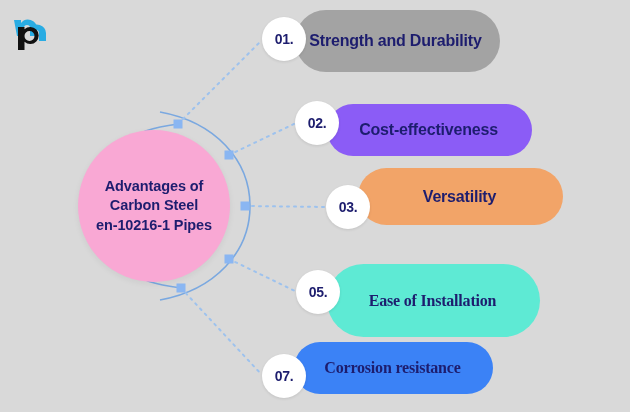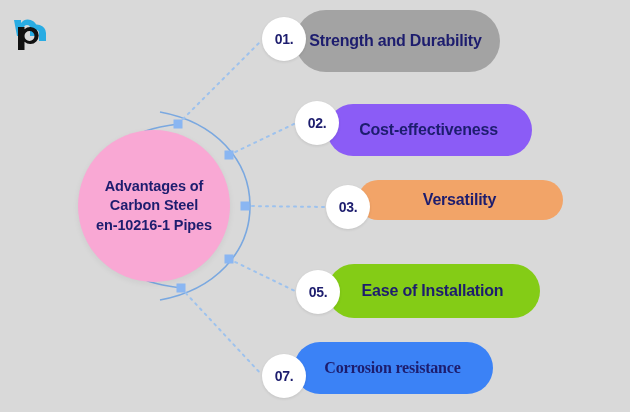--- a/index.html
+++ b/index.html
@@ -104,25 +104,25 @@
 
   
   #pill-1 { left: 295px; top: 10px;  width: 205px; height: 62px; background: #a3a3a3; }
   #pill-1 .pill-label { padding: 0 10px 0 6px; }
   #badge-1 { left: 262px; top: 17px; }
 
   #pill-2 { left: 327px; top: 104px;  width: 205px; height: 52px; background: #8b5cf6; }
   #pill-2 .pill-label { padding: 0 8px 0 6px; }
   #badge-2 { left: 295px; top: 101px; }
 
-  #pill-3 { left: 358px; top: 180px; width: 205px; height: 40px; background: #f2a468; }
+  #pill-3 { left: 358px; top: 168px; width: 205px; height: 57px; background: #f2a468; }
   #pill-3 .pill-label { padding: 0 8px 0 6px; }
   #badge-3 { left: 326px; top: 185px; }
 
-  #pill-4 { left: 327px; top: 264px; width: 213px; height: 54px; background: #84cc16; }
+  #pill-4 { left: 327px; top: 264px; width: 213px; height: 73px; background: #5eead4; font-family: Liberation Serif, serif; }
   #pill-4 .pill-label { padding: 0 8px 0 6px; }
   #badge-4 { left: 296px; top: 270px; }
 
   #pill-5 { left: 294px; top: 342px; width: 199px; height: 52px; background: #3b82f6; font-family: Liberation Serif, serif; }
   #pill-5 .pill-label { padding: 0 8px 0 6px; }
   #badge-5 { left: 262px; top: 354px; }
 </style>
 </head>
 <body>
 

